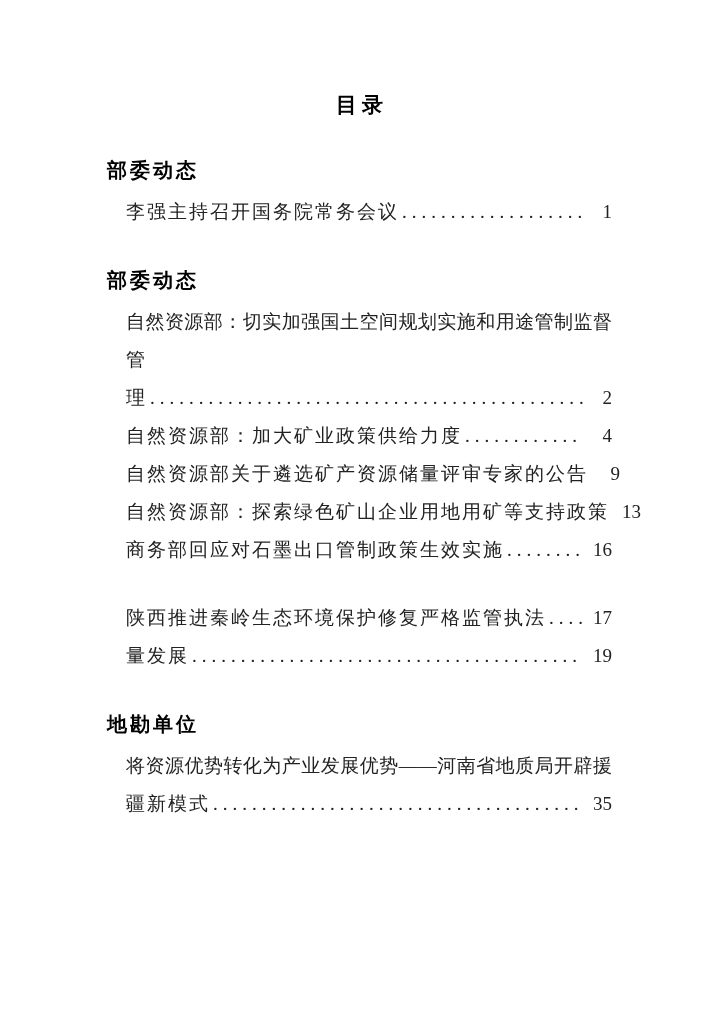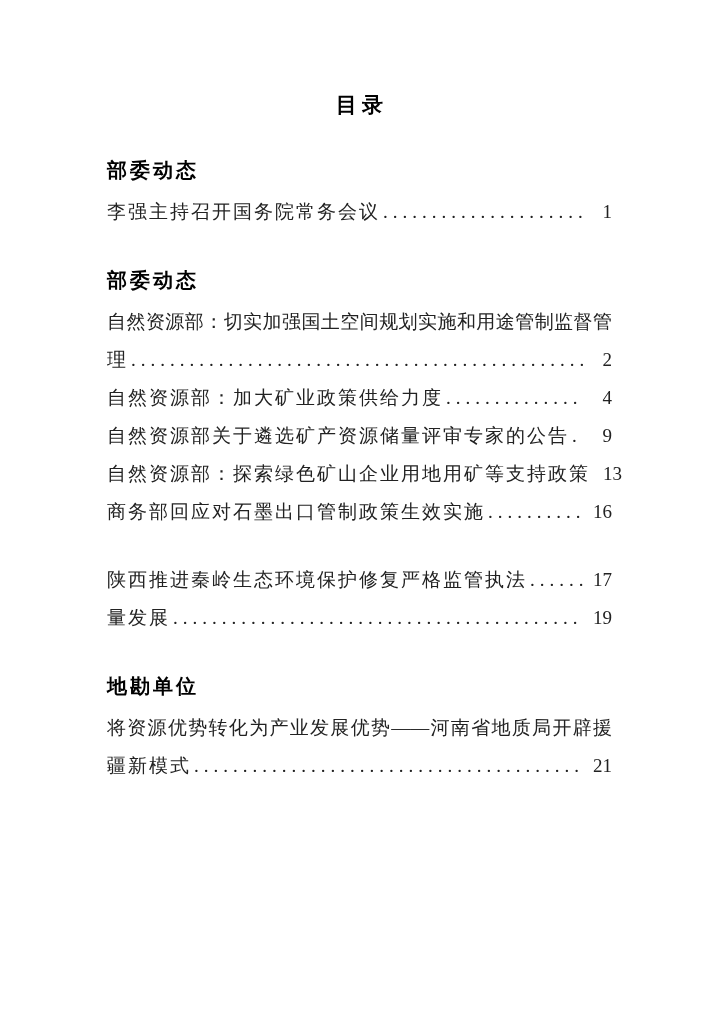--- a/index.html
+++ b/index.html
@@ -37,20 +37,21 @@
     margin: 0 0 4px 0;
   }
   .toc-entry { cursor: pointer; }
   .entry-line {
     display: flex;
     align-items: center;
     font-size: 19px;
     letter-spacing: 2px;
     line-height: 38px;
     color: #222222;
+    margin-left: 19px;
   }
   .entry-line.stretch {
     display: block;
     letter-spacing: normal;
     text-align: justify;
     text-align-last: justify;
   }
   .entry-text { white-space: nowrap; }
   .dot-leader {
     flex: 1 1 auto;
@@ -141,18 +142,18 @@
           </div>
         </div>
       </section>
       <section class="toc-section">
         <h2 class="section-heading">地勘单位</h2>
         <div class="toc-entry">
           <div class="entry-line stretch">将资源优势转化为产业发展优势——河南省地质局开辟援</div>
           <div class="entry-line">
             <span class="entry-text">疆新模式</span>
             <span class="dot-leader">....................................................................................................</span>
-            <span class="page-number">21</span>
+            <span class="page-number">35</span>
           </div>
         </div>
       </section>
     </div>
 </div>
 
 </body></html>

